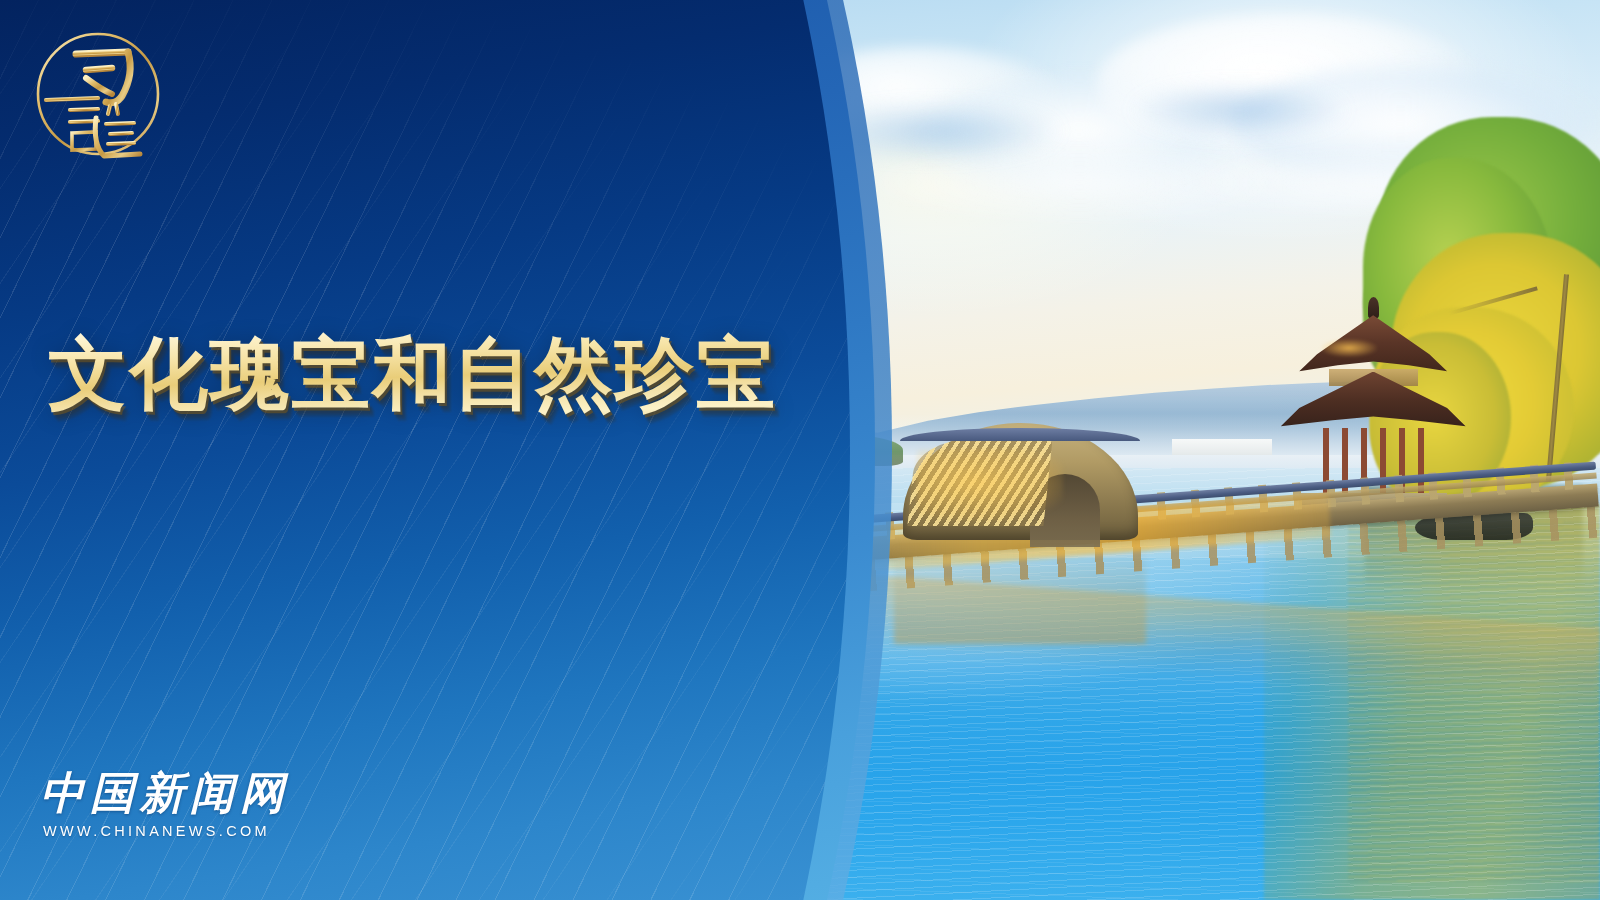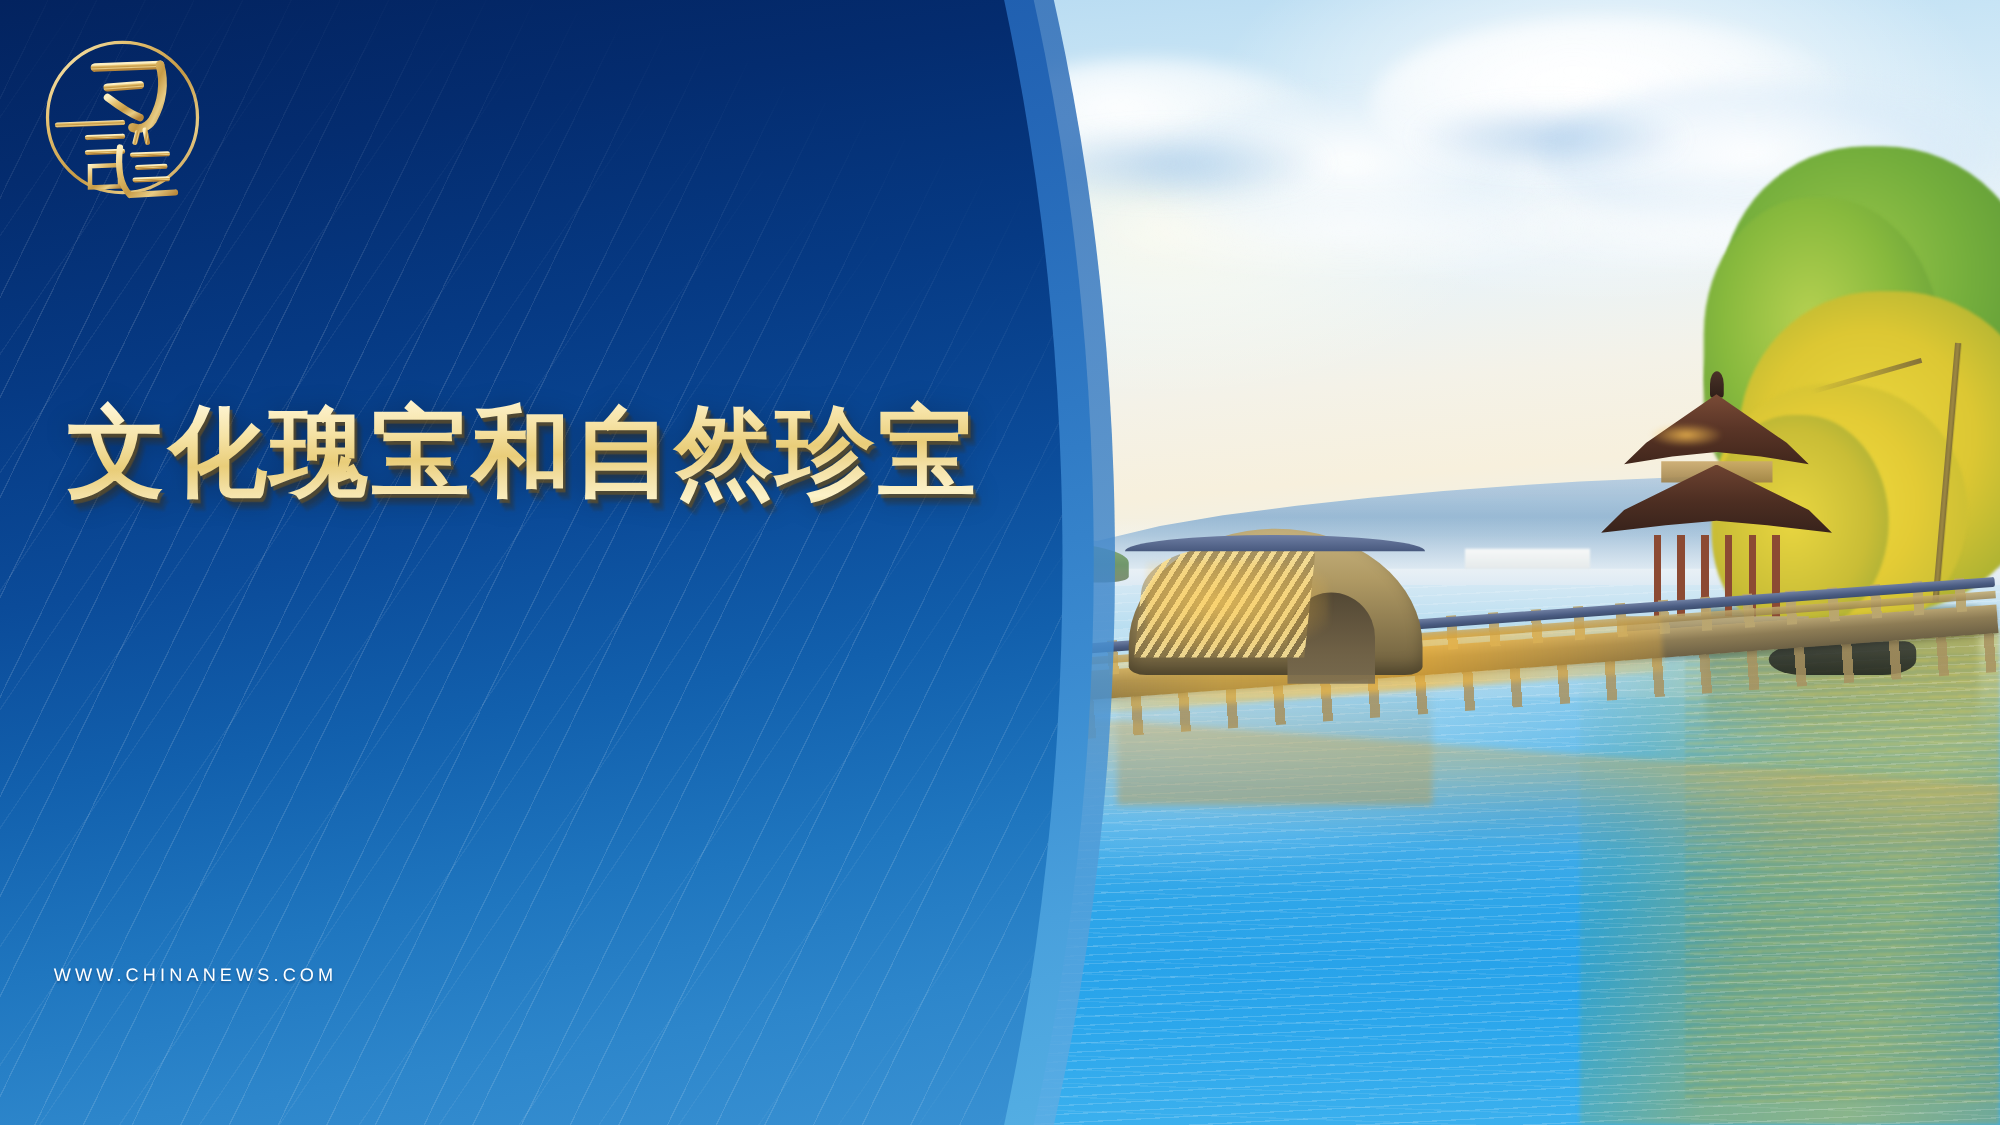--- a/index.html
+++ b/index.html
@@ -418,21 +418,21 @@
       #e7c871 100%);
     -webkit-background-clip:text;
             background-clip:text;
     color:transparent;
     -webkit-text-fill-color:transparent;
     filter:
       drop-shadow(2px 3px 0 rgba(122,88,24,.55))
       drop-shadow(4px 6px 1px rgba(60,42,10,.38))
       drop-shadow(0 0 10px rgba(0,0,0,.22));
   }
-  .tline2 { margin-top:20px;text-align:center; }
+  .tline2 { margin-top:32px; }
 
   
   .cnlogo {
     position:absolute; left:40px; top:768px; width:260px;
     z-index:6;
   }
   .cn-zh {
     display:block;
     font-family:"DejaVu Serif","Liberation Serif",serif;
     font-weight:700;
@@ -581,16 +581,17 @@
         <path d="M72 100 C70 116, 72 130, 80 138 L116 136" stroke-width="5"></path>
       </g>
     </svg>
   </div>
 
   <div class="title">
     <span class="tline tline2">文化瑰宝和自然珍宝</span>
   </div>
 
   <div class="cnlogo">
+    <span class="cn-zh">中国新闻网</span>
     <span class="cn-url">WWW.CHINANEWS.COM</span>
   </div>
 
 </div>
 
 </body></html>

